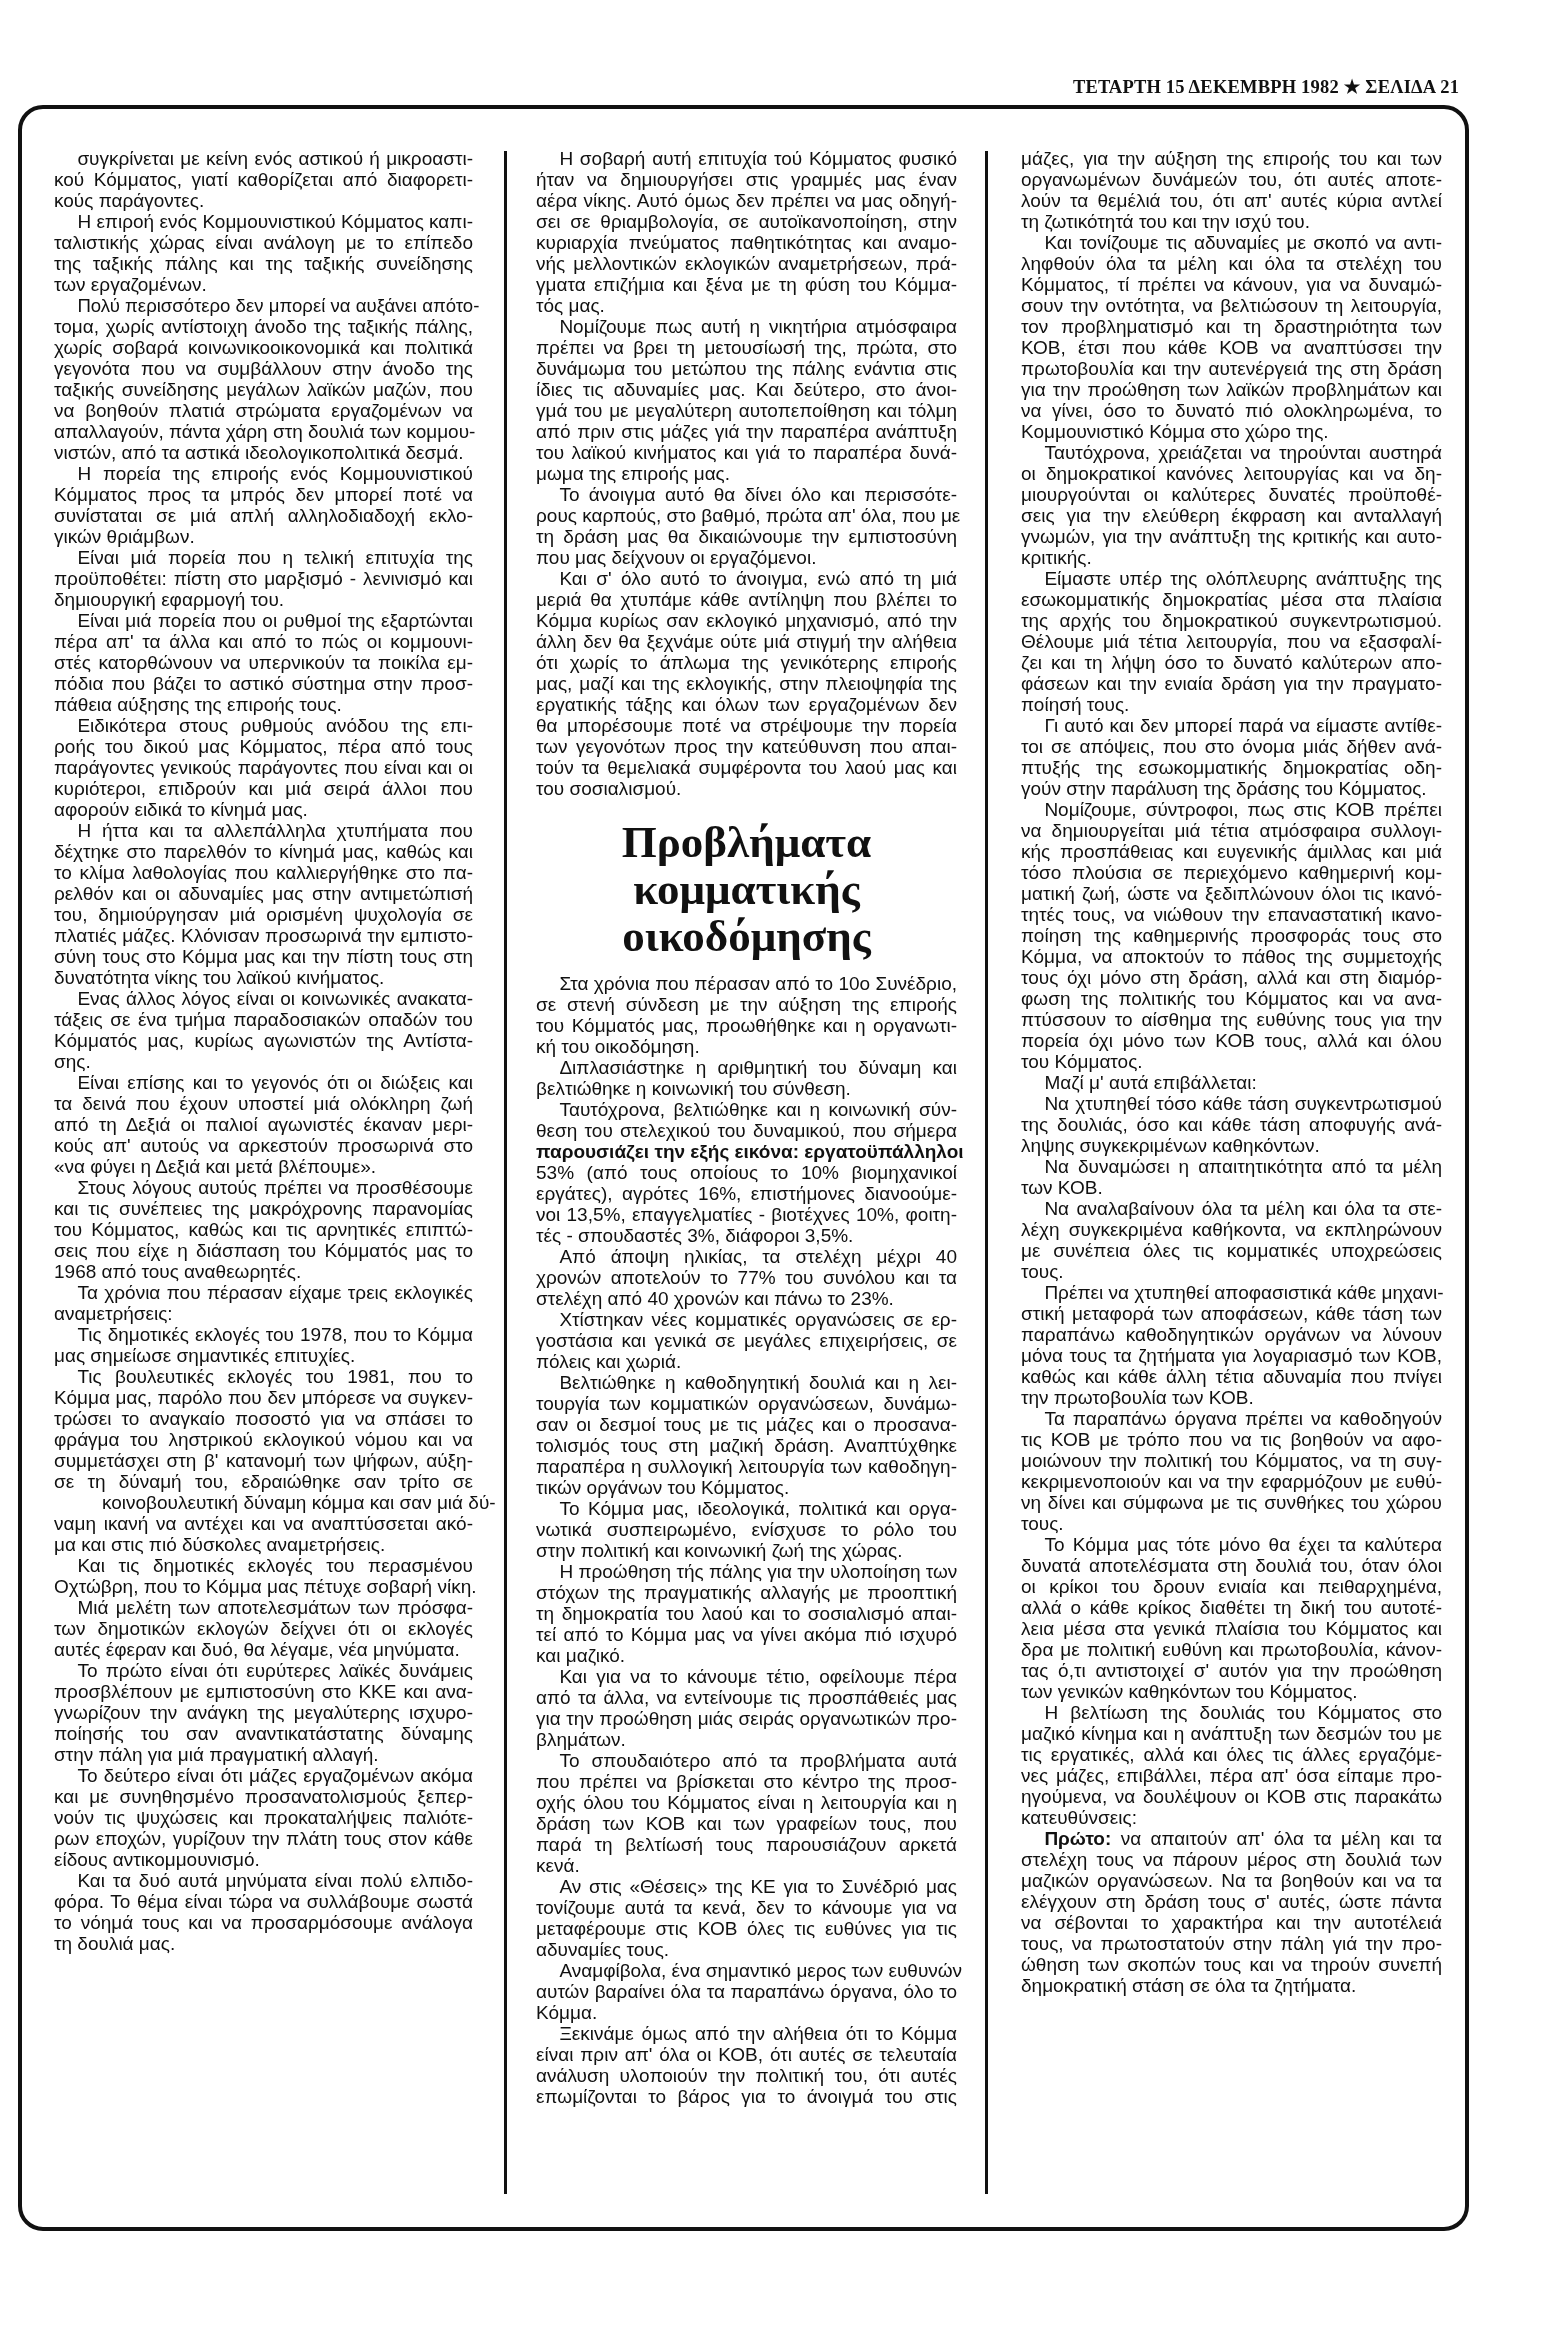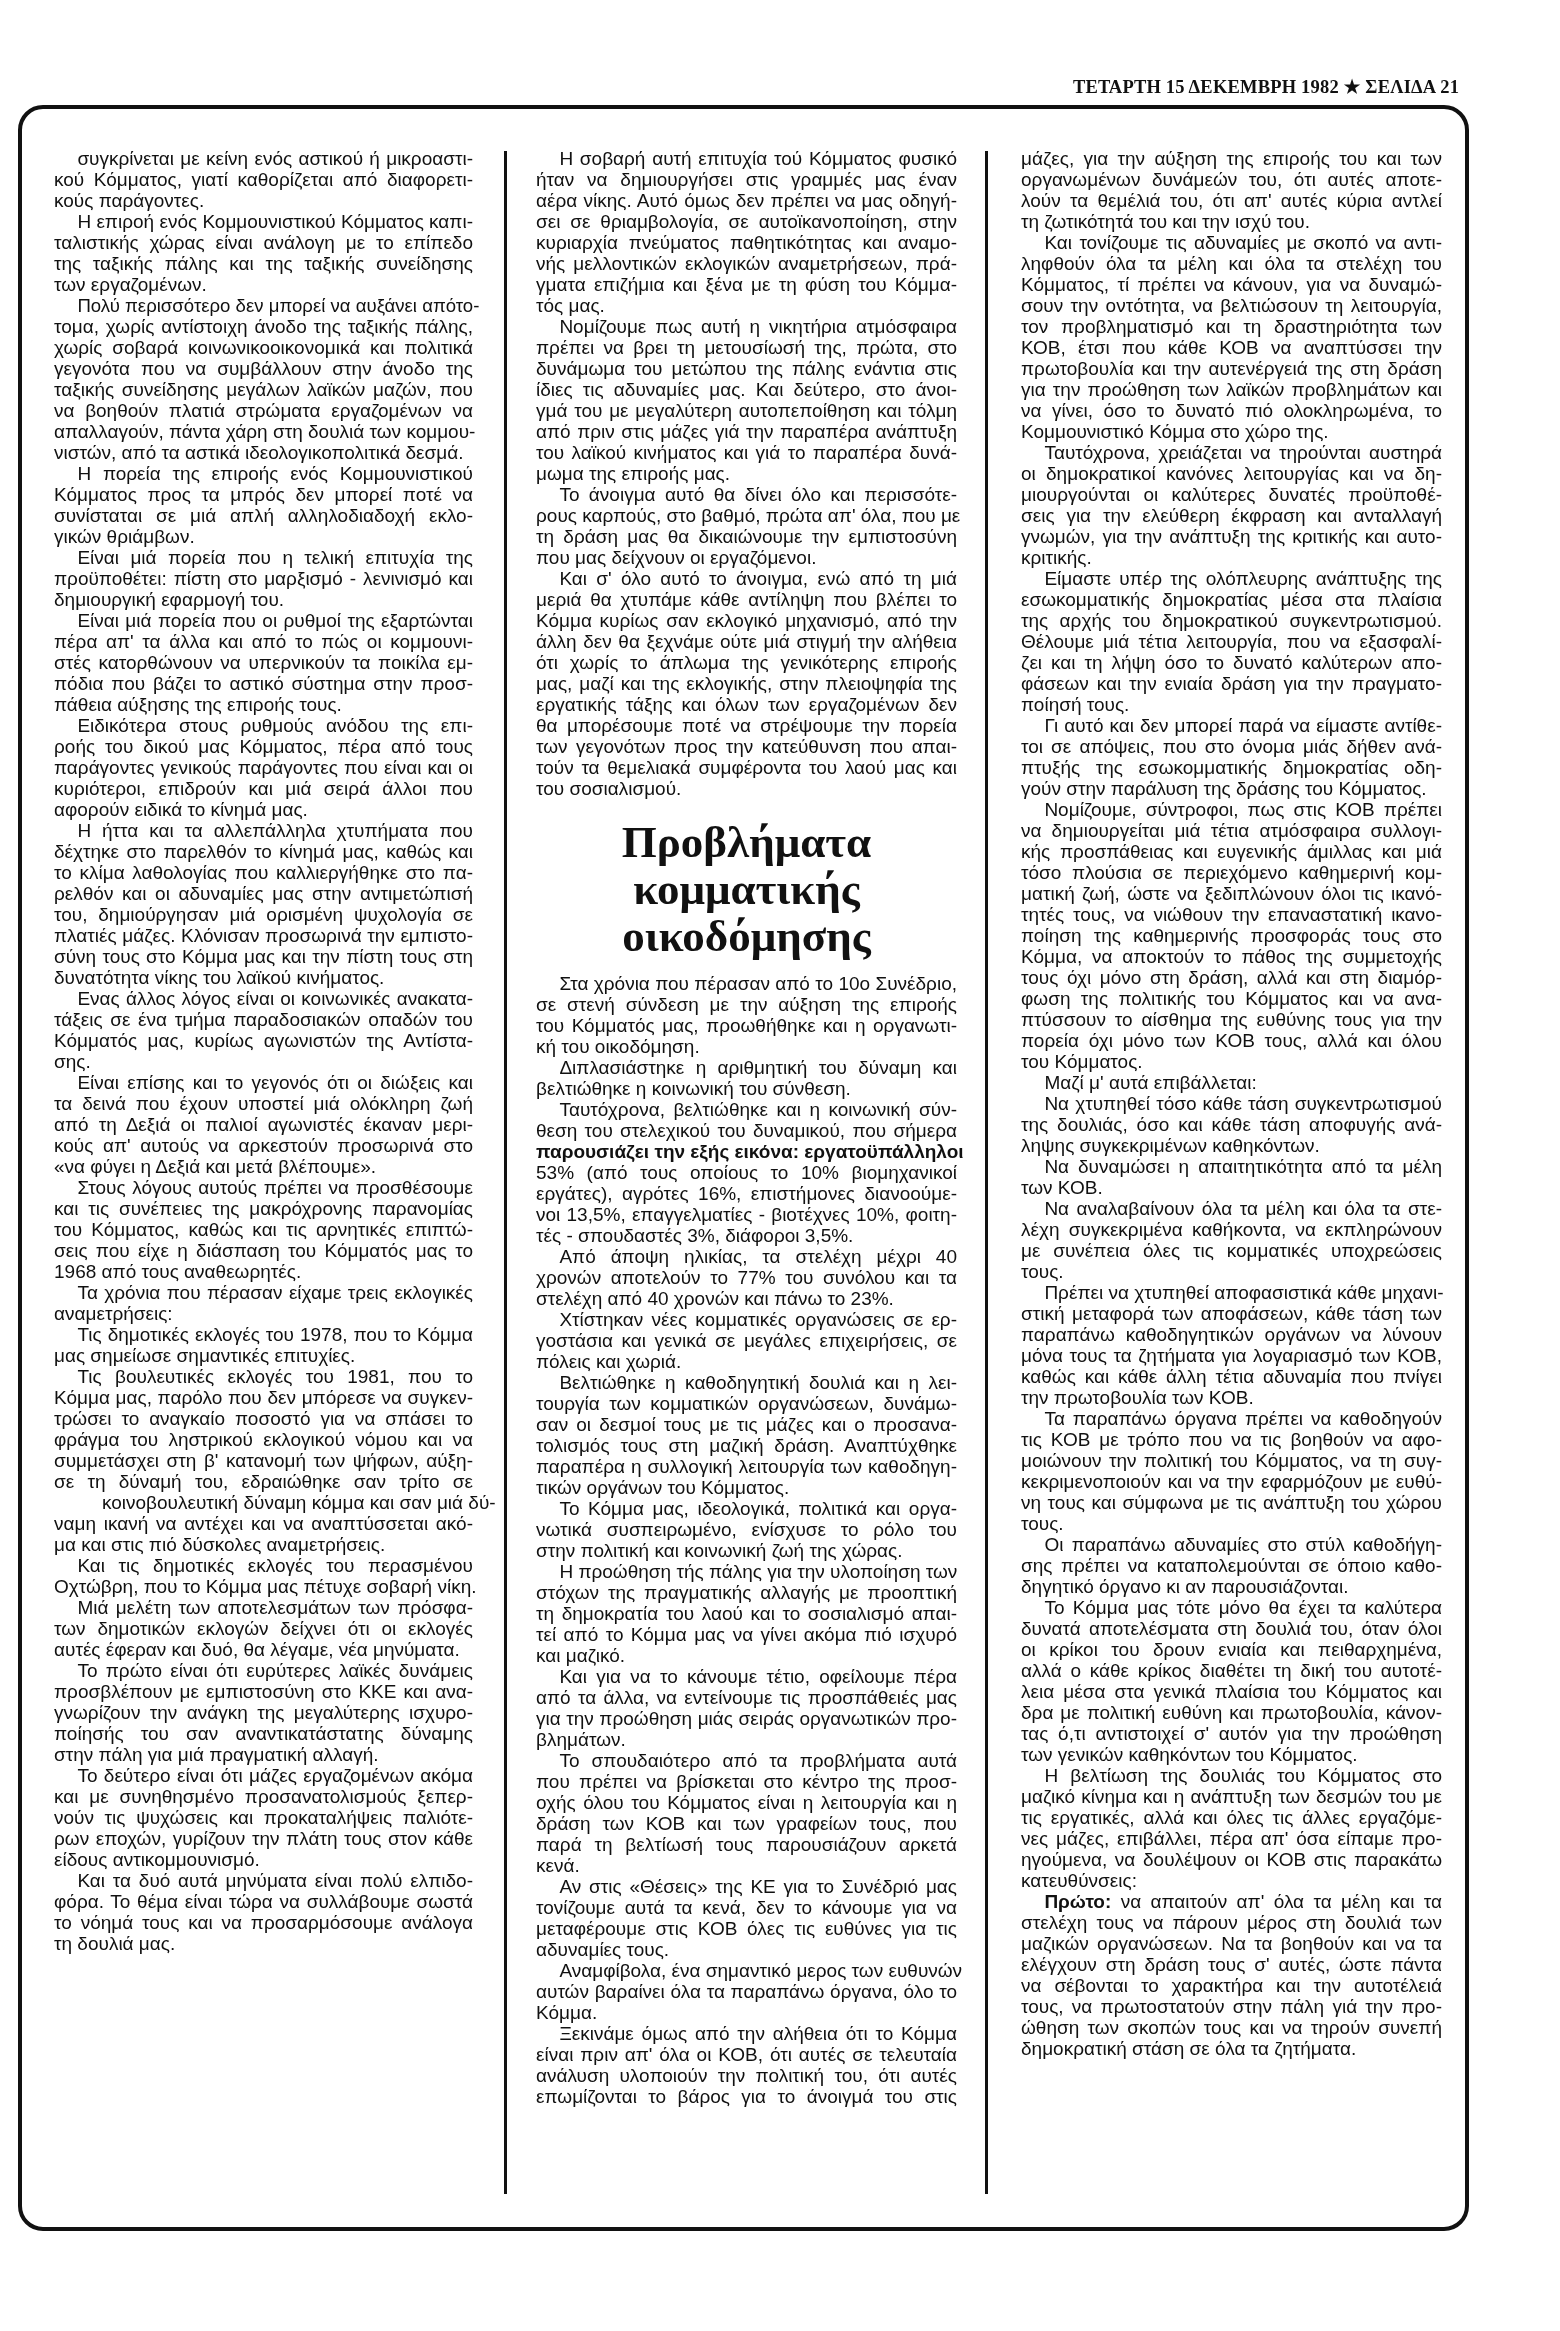--- a/index.html
+++ b/index.html
@@ -352,27 +352,22 @@
         <span class="line" style="white-space: nowrap;">παραπάνω καθοδηγητικών οργάνων να λύνουν</span>
         <span class="line" style="white-space: nowrap;">μόνα τους τα ζητήματα για λογαριασμό των ΚΟΒ,</span>
         <span class="line" style="white-space: nowrap;">καθώς και κάθε άλλη τέτια αδυναμία που πνίγει</span>
         <span class="line last" style="white-space: nowrap;">την πρωτοβουλία των ΚΟΒ.</span>
       </div>
       <div class="paragraph">
         <span class="line indent" style="white-space: nowrap;">Τα παραπάνω όργανα πρέπει να καθοδηγούν</span>
         <span class="line" style="white-space: nowrap;">τις ΚΟΒ με τρόπο που να τις βοηθούν να αφο-</span>
         <span class="line" style="white-space: nowrap;">μοιώνουν την πολιτική του Κόμματος, να τη συγ-</span>
         <span class="line" style="white-space: nowrap;">κεκριμενοποιούν και να την εφαρμόζουν με ευθύ-</span>
-        <span class="line" style="white-space: nowrap;">νη τους και σύμφωνα με τις ανάπτυξη του χώρου</span>
+        <span class="line" style="white-space: nowrap;">νη δίνει και σύμφωνα με τις συνθήκες του χώρου</span>
         <span class="line last" style="white-space: nowrap;">τους.</span>
-      </div>
-      <div class="paragraph">
-        <span class="line indent" style="white-space: nowrap;">Οι παραπάνω αδυναμίες στο στύλ καθοδήγη-</span>
-        <span class="line" style="white-space: nowrap;">σης πρέπει να καταπολεμούνται σε όποιο καθο-</span>
-        <span class="line last" style="white-space: nowrap;">δηγητικό όργανο κι αν παρουσιάζονται.</span>
       </div>
       <div class="paragraph">
         <span class="line indent" style="white-space: nowrap;">Το Κόμμα μας τότε μόνο θα έχει τα καλύτερα</span>
         <span class="line" style="white-space: nowrap;">δυνατά αποτελέσματα στη δουλιά του, όταν όλοι</span>
         <span class="line" style="white-space: nowrap;">οι κρίκοι του δρουν ενιαία και πειθαρχημένα,</span>
         <span class="line" style="white-space: nowrap;">αλλά ο κάθε κρίκος διαθέτει τη δική του αυτοτέ-</span>
         <span class="line" style="white-space: nowrap;">λεια μέσα στα γενικά πλαίσια του Κόμματος και</span>
         <span class="line" style="white-space: nowrap;">δρα με πολιτική ευθύνη και πρωτοβουλία, κάνον-</span>
         <span class="line" style="white-space: nowrap;">τας ό,τι αντιστοιχεί σ' αυτόν για την προώθηση</span>
         <span class="line last" style="white-space: nowrap;">των γενικών καθηκόντων του Κόμματος.</span>

